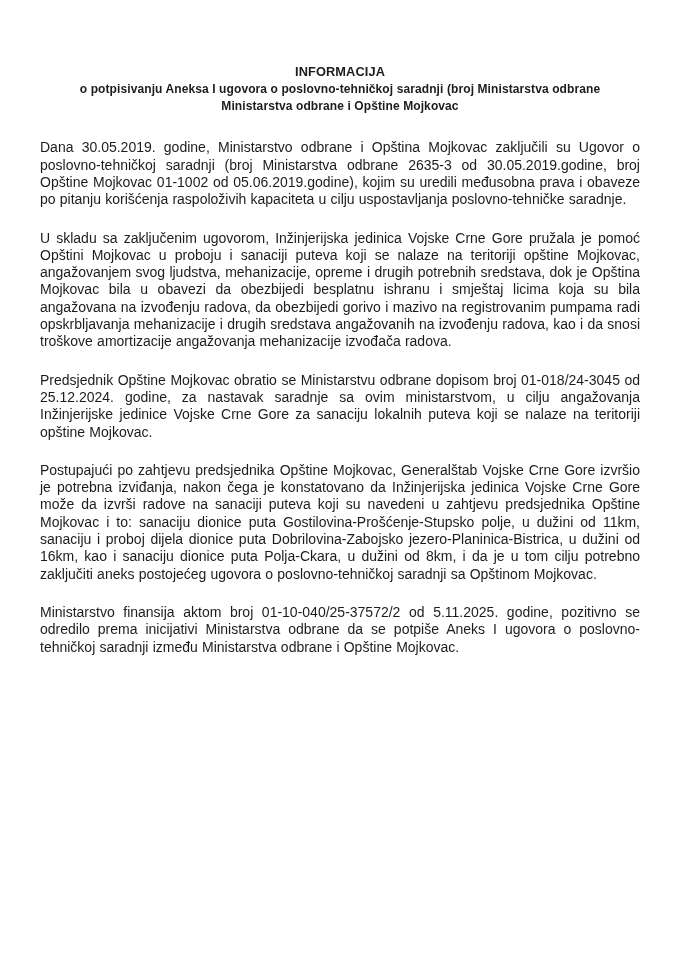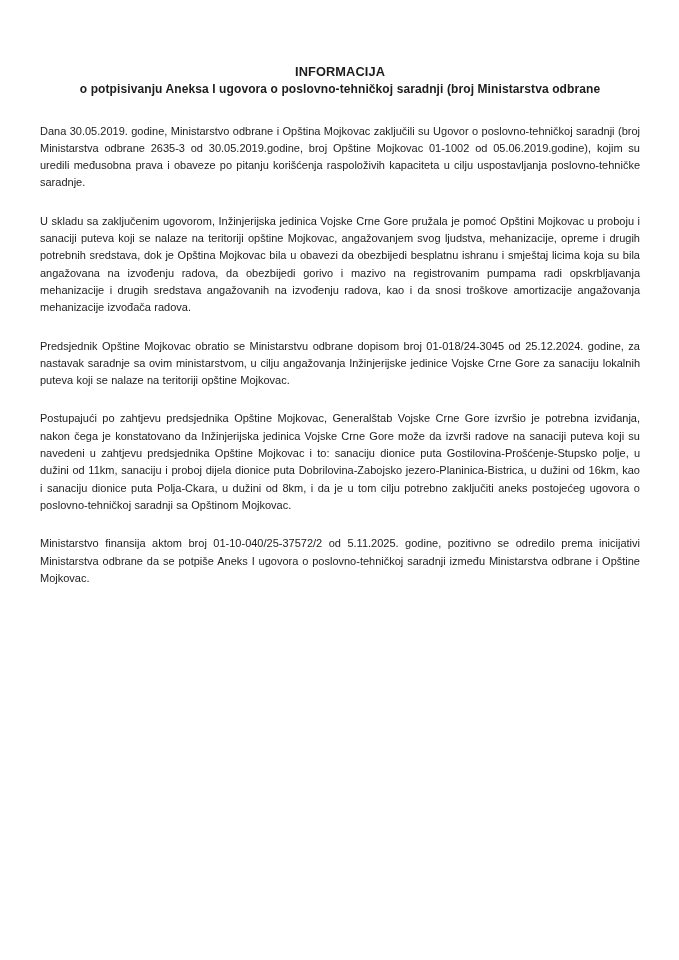--- a/index.html
+++ b/index.html
@@ -31,35 +31,36 @@
     letter-spacing: 0.1px;
   }
   .doc-subtitle-line {
     font-size: 12px;
     font-weight: 700;
     line-height: 16.8px;
     letter-spacing: 0.1px;
   }
   .doc-body p {
     margin: 0 0 21px 0;
-    font-size: 11px;
+    font-size: 14px;
     line-height: 17.3px;
     text-align: justify;
     text-justify: inter-word;
     word-spacing: 0.3px;
   }
 </style>
 </head>
 <body>
 
 <div class="page">
 
   <div class="title-block">
     <div class="doc-title">INFORMACIJA</div>
     <div class="doc-subtitle-line">o potpisivanju Aneksa I ugovora o poslovno-tehničkoj saradnji (broj Ministarstva odbrane</div>
+    <div class="doc-subtitle-line">Ministarstva odbrane i Opštine Mojkovac</div>
   </div>
 
   <div class="doc-body">
     <p>Dana 30.05.2019. godine, Ministarstvo odbrane i Opština Mojkovac zaključili su Ugovor o poslovno-tehničkoj saradnji (broj Ministarstva odbrane 2635-3 od 30.05.2019.godine, broj Opštine Mojkovac 01-1002 od 05.06.2019.godine), kojim su uredili međusobna prava i obaveze po pitanju korišćenja raspoloživih kapaciteta u cilju uspostavljanja poslovno-tehničke saradnje.</p>
     <p>U skladu sa zaključenim ugovorom, Inžinjerijska jedinica Vojske Crne Gore pružala je pomoć Opštini Mojkovac u proboju i sanaciji puteva koji se nalaze na teritoriji opštine Mojkovac, angažovanjem svog ljudstva, mehanizacije, opreme i drugih potrebnih sredstava, dok je Opština Mojkovac bila u obavezi da obezbijedi besplatnu ishranu i smještaj licima koja su bila angažovana na izvođenju radova, da obezbijedi gorivo i mazivo na registrovanim pumpama radi opskrbljavanja mehanizacije i drugih sredstava angažovanih na izvođenju radova, kao i da snosi troškove amortizacije angažovanja mehanizacije izvođača radova.</p>
     <p>Predsjednik Opštine Mojkovac obratio se Ministarstvu odbrane dopisom broj 01-018/24-3045 od 25.12.2024. godine, za nastavak saradnje sa ovim ministarstvom, u cilju angažovanja Inžinjerijske jedinice Vojske Crne Gore za sanaciju lokalnih puteva koji se nalaze na teritoriji opštine Mojkovac.</p>
     <p>Postupajući po zahtjevu predsjednika Opštine Mojkovac, Generalštab Vojske Crne Gore izvršio je potrebna izviđanja, nakon čega je konstatovano da Inžinjerijska jedinica Vojske Crne Gore može da izvrši radove na sanaciji puteva koji su navedeni u zahtjevu predsjednika Opštine Mojkovac i to: sanaciju dionice puta Gostilovina-Prošćenje-Stupsko polje, u dužini od 11km, sanaciju i proboj dijela dionice puta Dobrilovina-Zabojsko jezero-Planinica-Bistrica, u dužini od 16km, kao i sanaciju dionice puta Polja-Ckara, u dužini od 8km, i da je u tom cilju potrebno zaključiti aneks postojećeg ugovora o poslovno-tehničkoj saradnji sa Opštinom Mojkovac.</p>
     <p>Ministarstvo finansija aktom broj 01-10-040/25-37572/2 od 5.11.2025. godine, pozitivno se odredilo prema inicijativi Ministarstva odbrane da se potpiše Aneks I ugovora o poslovno-tehničkoj saradnji između Ministarstva odbrane i Opštine Mojkovac.</p>
   </div>
 

